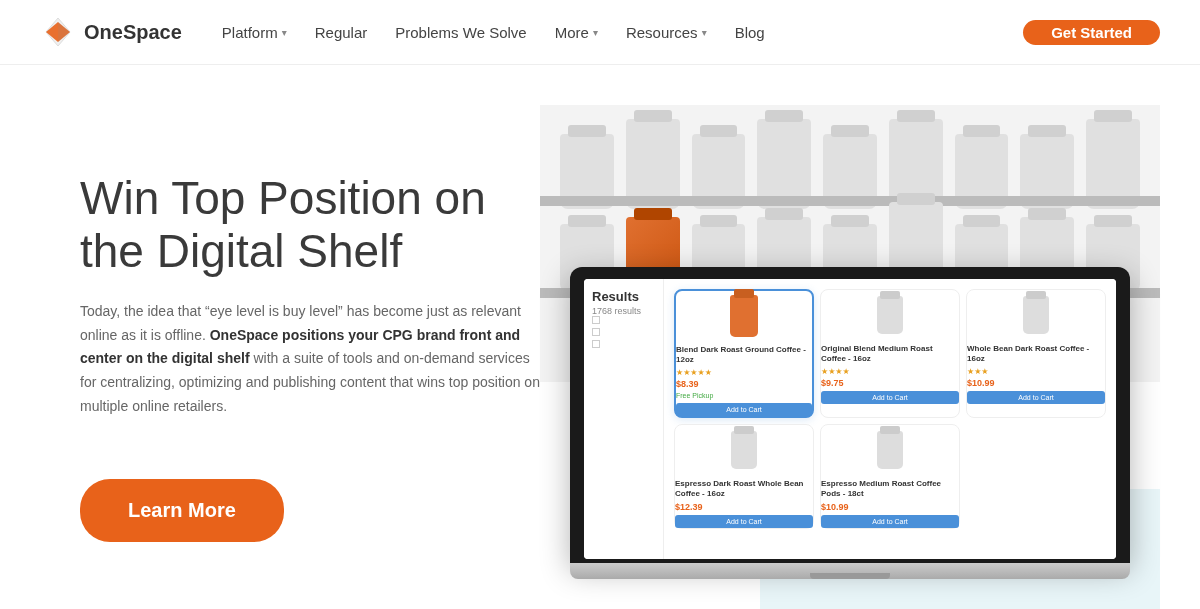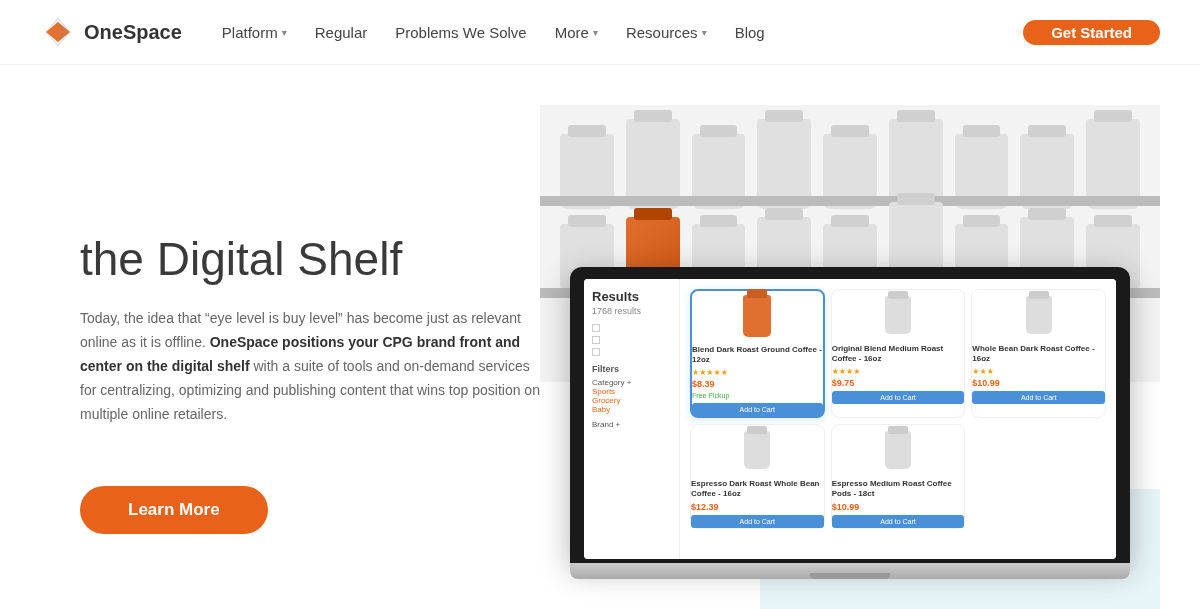--- a/index.html
+++ b/index.html
@@ -96,22 +96,22 @@
     .hero-body strong {
       color: #333;
       font-weight: 700;
     }
 
     .learn-more-btn {
       background: #e8621a;
       color: #fff;
       border: none;
       border-radius: 30px;
-      padding: 14px 48px;
-      font-size: 17px;
+      padding: 20px 48px;
+      font-size: 20px;
       font-weight: 600;
       cursor: pointer;
       margin-top: 20px;
     }
 
     
     .hero-visual {
       flex: 1;
       position: relative;
       height: 100%;
@@ -162,36 +162,35 @@
     }
 
     
     .search-ui {
       display: flex;
       height: 100%;
       font-size: 10px;
     }
 
     .search-sidebar {
-      width: 96px;
+      width: 80px;
       background: #fff;
       border-right: 1px solid #eee;
       padding: 10px 8px;
     }
 
     .search-results-title {
       font-size: 13px;
       font-weight: 700;
       color: #333;
       margin-bottom: 2px;
     }
     .search-count {
       font-size: 9px;
       color: #888;
-      margin-bottom: 8px;
     }
     .filter-checkbox {
       display: flex;
       align-items: center;
       gap: 4px;
       margin-bottom: 4px;
       color: #666;
     }
     .checkbox-box {
       width: 8px;
@@ -415,21 +414,21 @@
     </a>
   </div>
 
   <button class="get-started-btn">Get Started</button>
 </nav>
 
 <section class="hero">
 
   <div class="hero-text">
     <h1 class="hero-title">
-      <br>
+      <span>Win Top Position on</span><br>
       <span>the Digital Shelf</span>
     </h1>
 
     <p class="hero-body">
       <span>Today, the idea that “eye level is buy level” has become just as relevant online as it is offline.</span>
       <strong> OneSpace positions your CPG brand front and center on the digital shelf</strong>
       <span> with a suite of tools and on-demand services for centralizing, optimizing and publishing content that wins top position on multiple online retailers.</span>
     </p>
 
     <button class="learn-more-btn">Learn More</button>
@@ -484,30 +483,20 @@
                 <div class="checkbox-box"></div>
                 <span style="font-size:8px;color:#888"></span>
               </div>
               <div class="filter-checkbox">
                 <div class="checkbox-box"></div>
               </div>
               <div class="filter-checkbox">
                 <div class="checkbox-box"></div>
               </div>
 
-              <div class="filter-section">
-                <div class="filter-label">Filters</div>
-                <div style="font-size:8px;color:#555;margin-top:4px;">
-                  <div>Category +</div>
-                  <div style="color:#e8621a;">Sports</div>
-                  <div style="color:#e8621a;">Grocery</div>
-                  <div style="color:#e8621a;">Baby</div>
-                </div>
-                <div style="font-size:8px;color:#555;margin-top:6px;">Brand +</div>
-              </div>
             </div>
 
             <div class="search-main">
               <div class="products-grid">
 
                 <div class="product-card featured">
                   <div class="product-img-area">
                     <div class="product-bag-mini"></div>
                   </div>
                   <div class="product-name">Blend Dark Roast Ground Coffee - 12oz</div>

